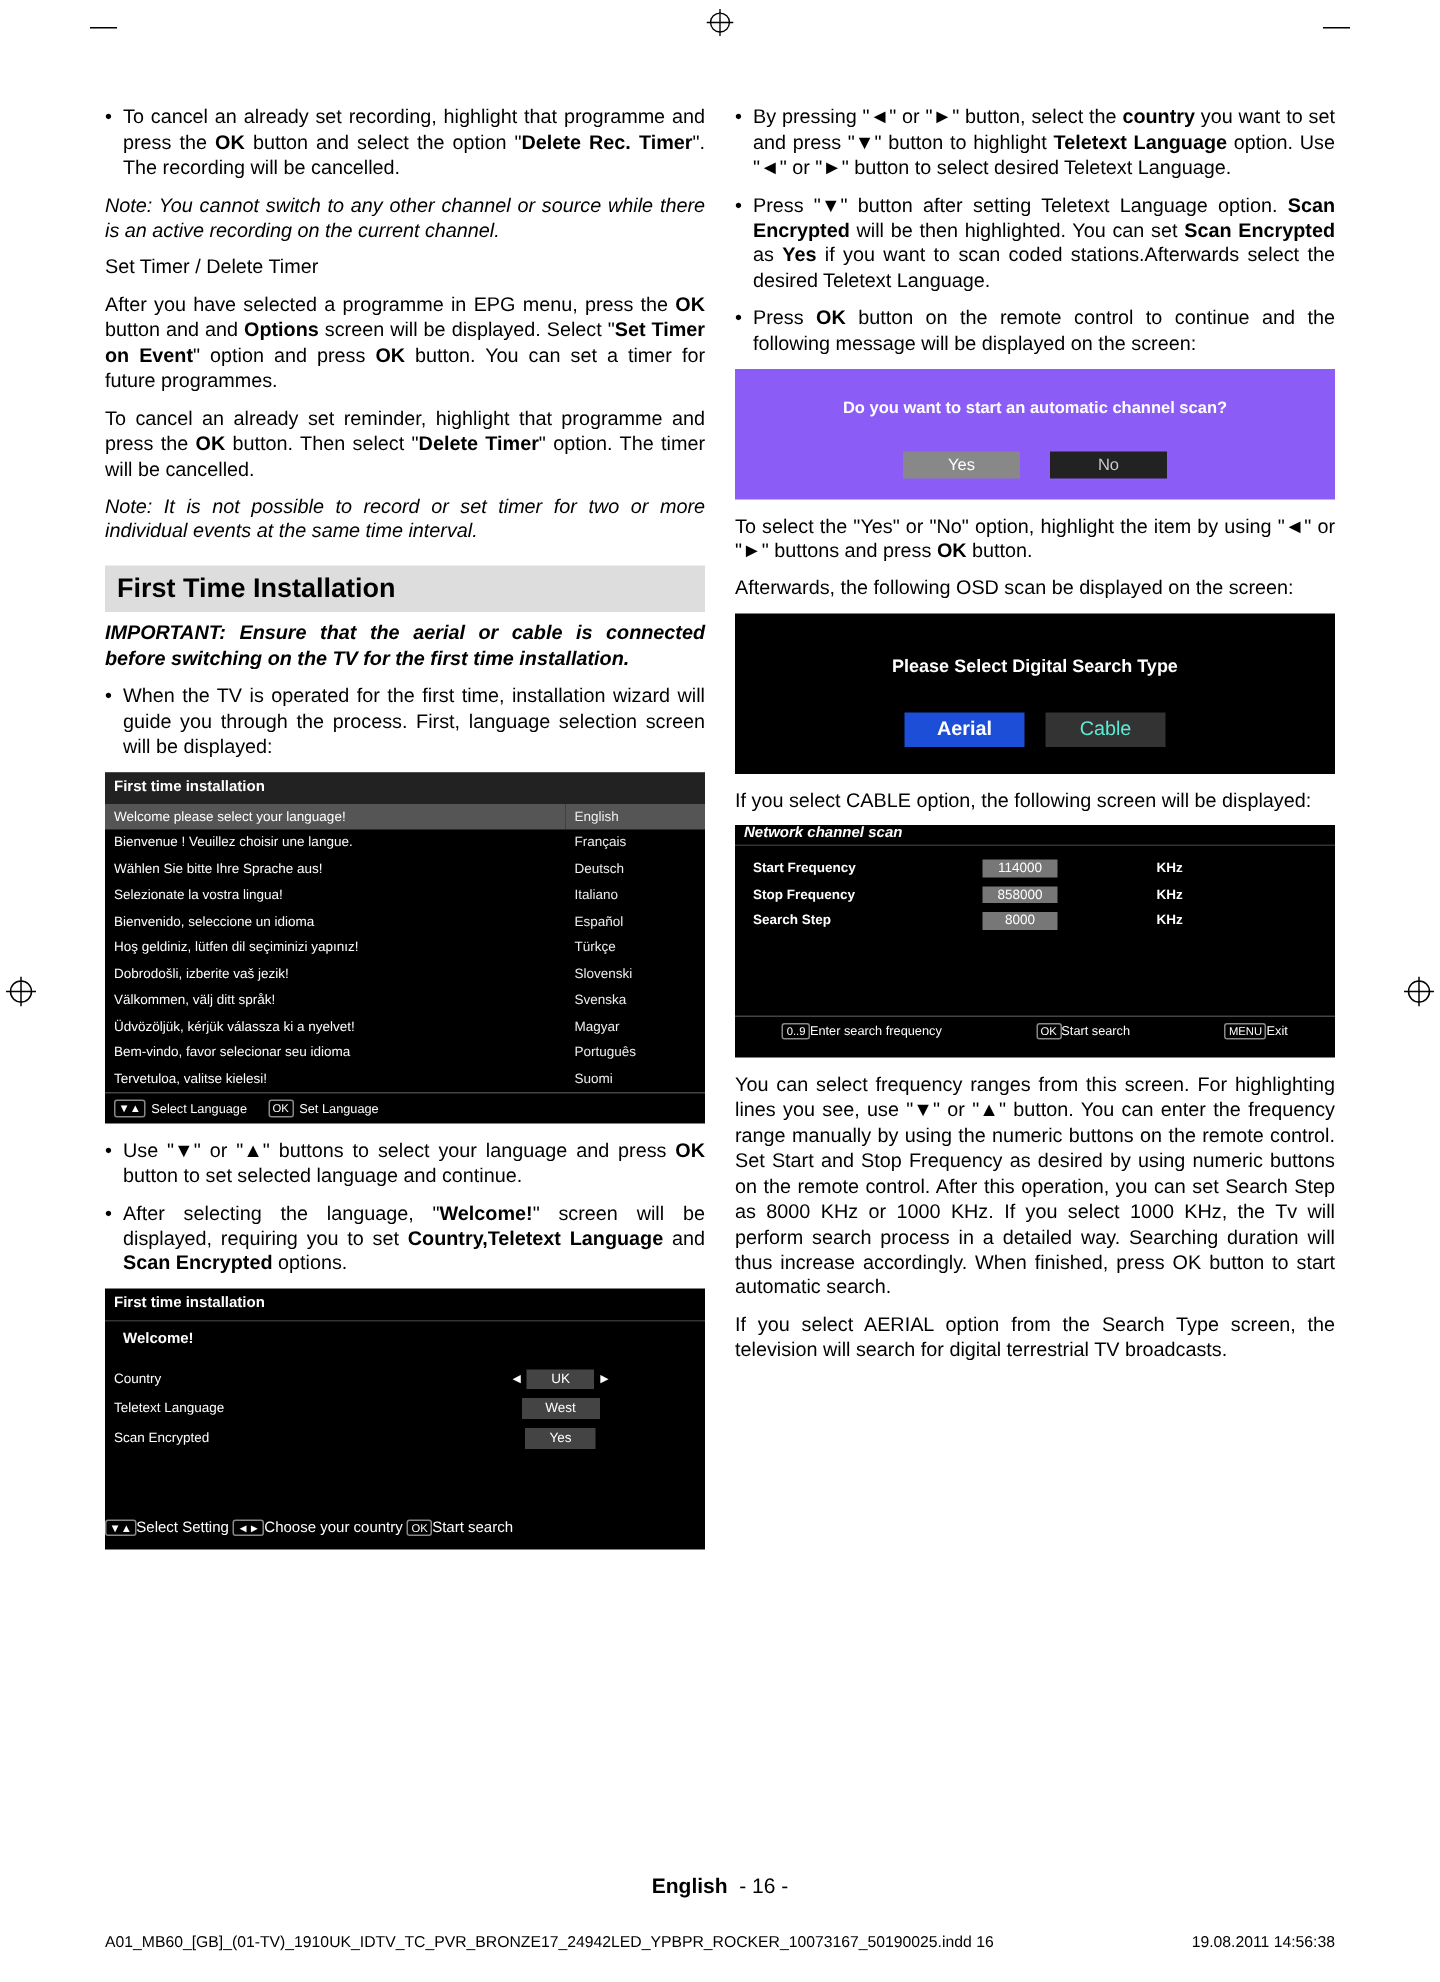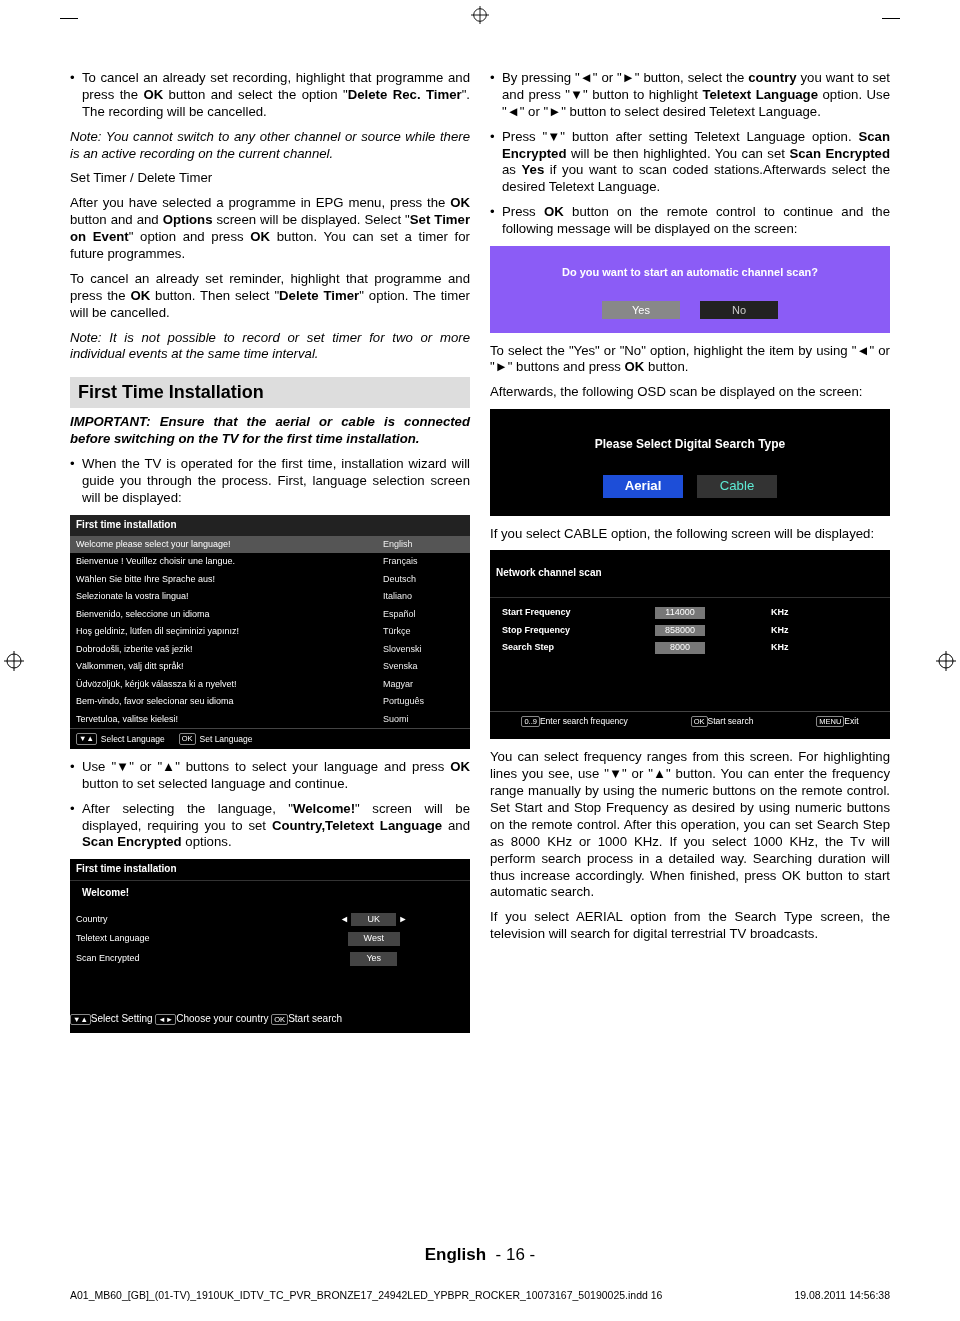--- a/index.html
+++ b/index.html
@@ -45,26 +45,26 @@
   .dialog .btns div { min-width:78px; text-align:center; padding:2px 0; }
   .dialog .btns .hi { background:#888; }
   .dialog .btns .lo { background:#222; color:#ccc; }
   .searchtype { background:#000; color:#fff; margin:6px 0 10px 0; padding:28px 0 18px 0; }
   .searchtype .lbl { text-align:center; font-weight:bold; font-size:12px; margin-bottom:22px; }
   .searchtype .btns { display:flex; justify-content:center; gap:14px; }
   .searchtype .btns div { min-width:80px; text-align:center; padding:3px 0; }
   .searchtype .btns .hi { background:#1d4ed8; font-weight:bold; }
   .searchtype .btns .lo { background:#333; color:#5eead4; }
   .netscan { background:#000; color:#fff; margin:6px 0 10px 0; padding:0 0 8px 0; font-size:9px; }
-  .netscan .title { padding:17px 6px; font-weight:bold; font-size:10px; border-bottom:1px solid #333; margin-bottom:6px; }
+  .netscan .title { padding:0 6px; font-weight:bold; font-size:10px; border-bottom:1px solid #333; margin-bottom:6px;font-style:italic; }
   .netscan table { width:80%; margin-left:8px; border-collapse:collapse; }
   .netscan td { padding:3px 4px; }
   .netscan .val { background:#777; display:inline-block; min-width:50px; text-align:center; padding:0 3px; }
   .netscan .hint { border-top:1px solid #444; margin-top:54px; padding:4px 6px; font-size:8.5px; display:flex; gap:12px; justify-content:space-around; }
-  .footer { position:absolute; bottom:56px; left:0; width:100%; text-align:center; font-size:17px; }
+  .footer { position:absolute; bottom:56px; left:0; width:100%; text-align:center; font-size:14px; }
   .indd { position:absolute; bottom:20px; left:70px; right:70px; font-size:10.5px; color:#000; display:flex; justify-content:space-between; }
   .tri { display:inline-block; }
 </style>
 </head>
 <body>
 
 <div class="page">
 
   <div class="crop-top"></div>
   <div class="crop-center top">

